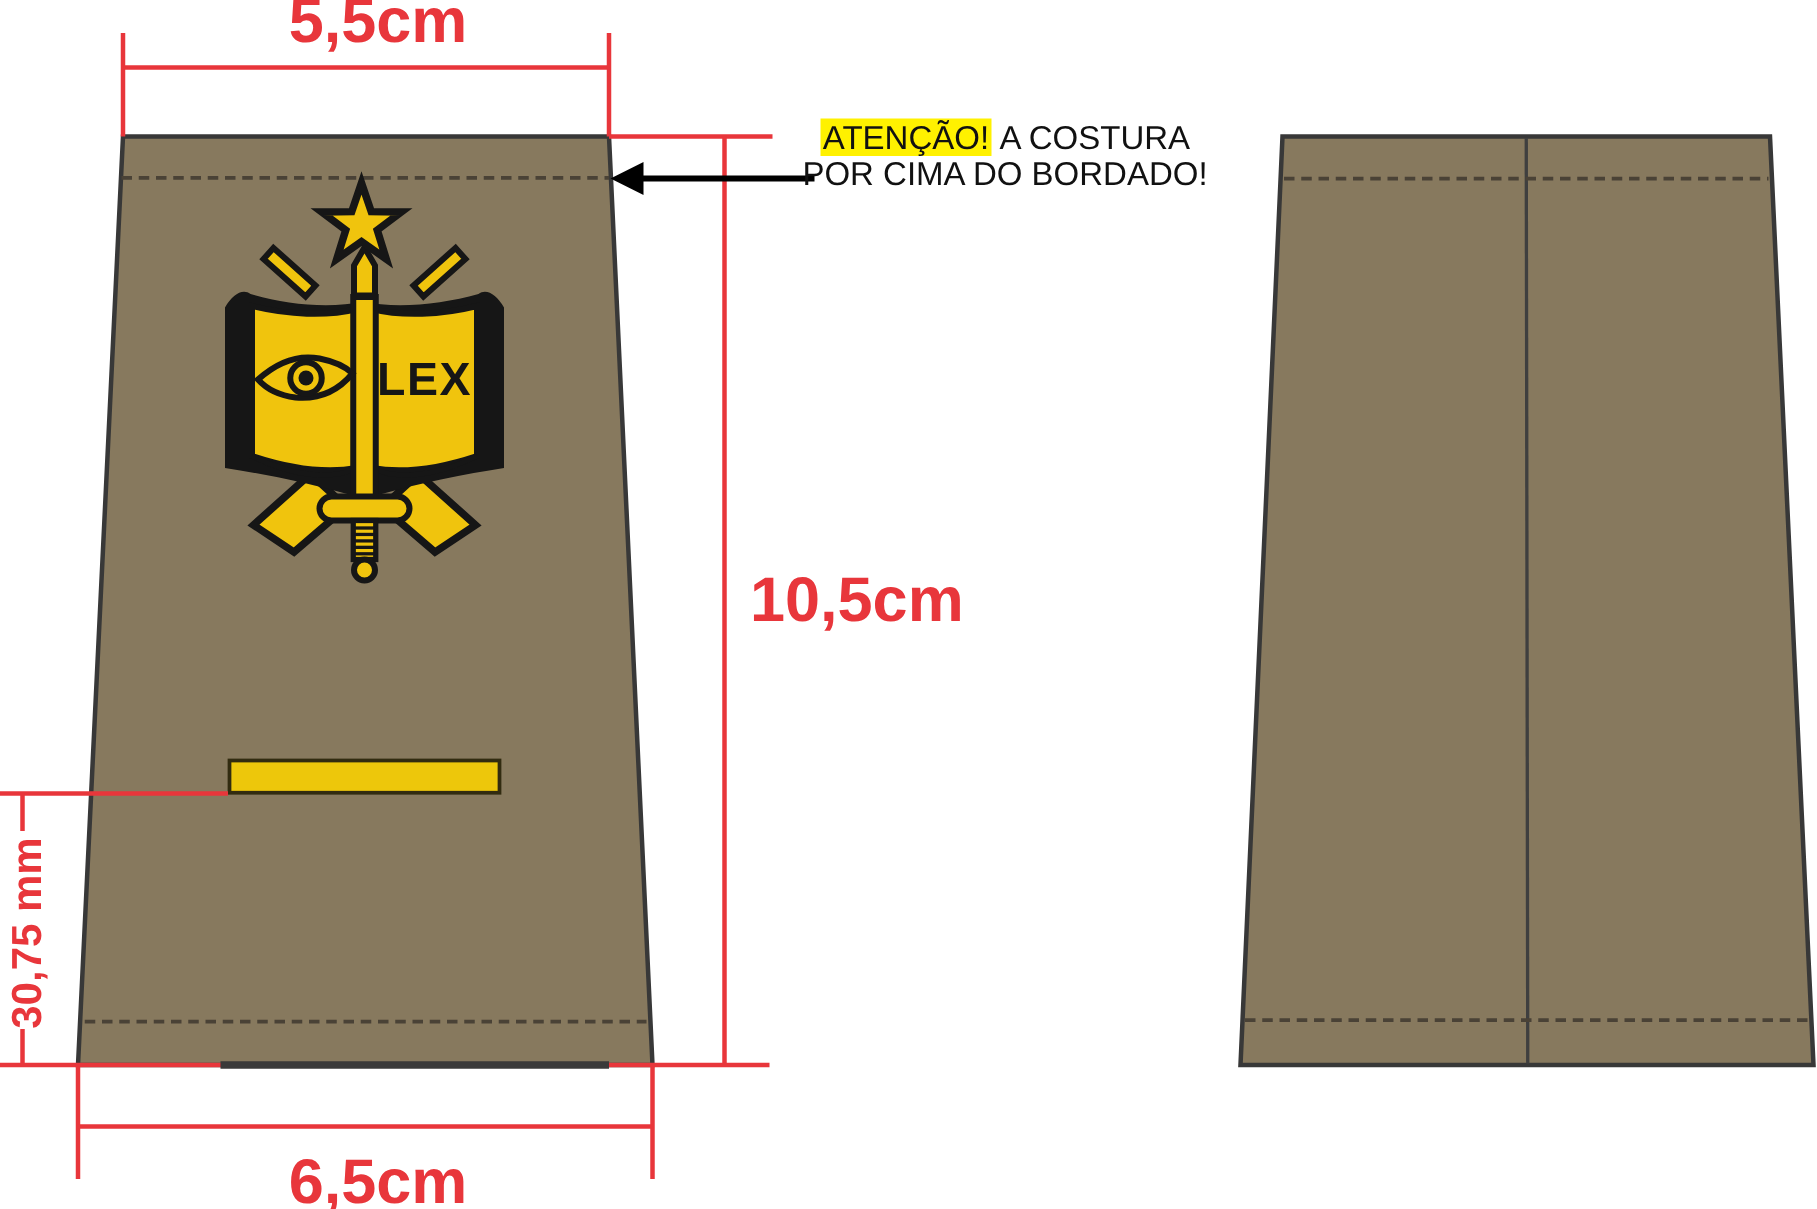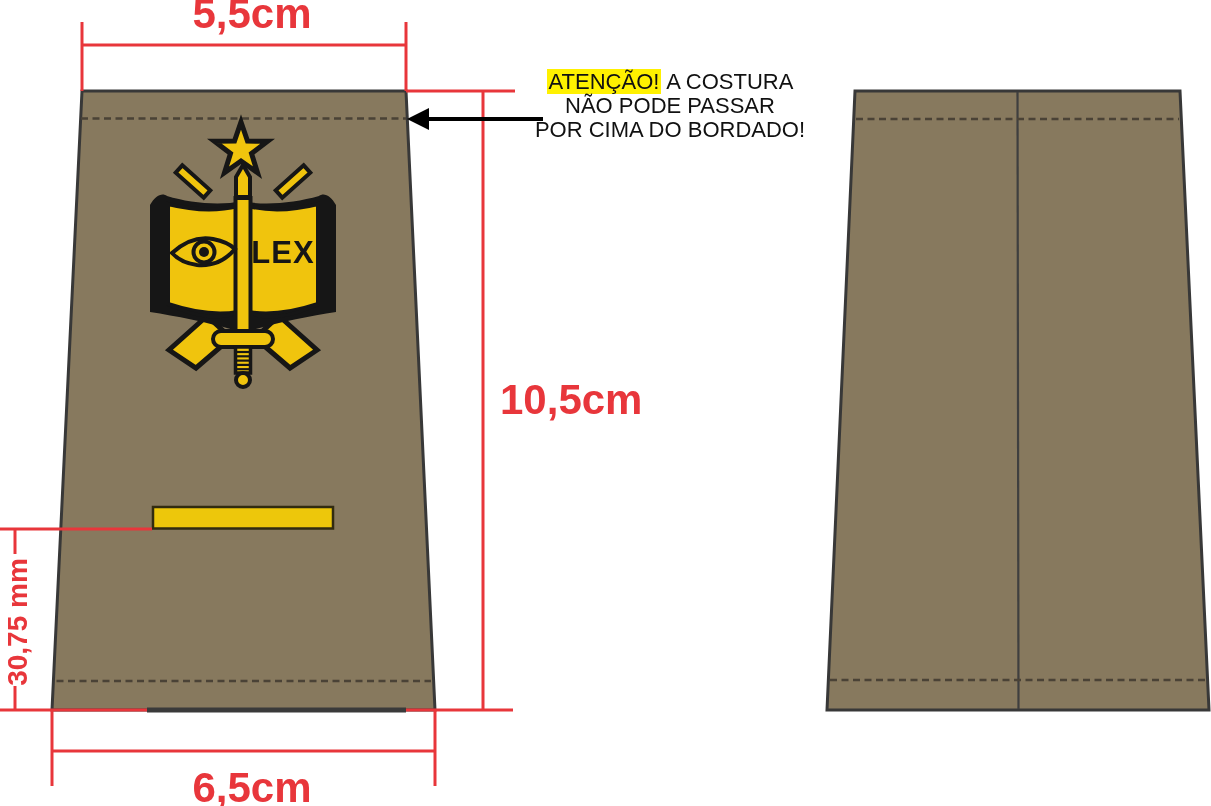--- a/index.html
+++ b/index.html
@@ -20,21 +20,21 @@
   .darkedge{stroke:#3A3A3A;stroke-width:5;fill:none;}
   .dim-label{position:absolute;color:var(--dimension-red);font-weight:bold;
              white-space:nowrap;text-align:center;}
   .dim-big{font-size:42px;line-height:46px;}
   .dim-small{font-size:28px;line-height:30px;}
   #dim-top{left:140px;top:-9px;width:224px;}
   #dim-height{left:500px;top:377px;width:200px;text-align:left;}
   #dim-bottom{left:152px;top:765px;width:200px;}
   #dim-stripe{left:-57px;top:607px;width:150px;height:30px;
               transform:rotate(-90deg);}
-  #warning{position:absolute;left:495px;top:70px;width:350px;text-align:center;
+  #warning{position:absolute;left:495px;top:80px;width:350px;text-align:center;
            font-size:22px;line-height:24px;color:var(--text-black);}
   #warning .hl{background:var(--highlight-yellow);padding:0 2px;}
   .lex{font-family:"Liberation Sans",sans-serif;font-weight:bold;font-size:31px;
        fill:var(--ink);letter-spacing:1px;}
 </style>
 </head>
 <body>
 
 <div id="stage">
 
@@ -124,17 +124,16 @@
   </g>
 </svg>
 
   <div class="dim-label dim-big" id="dim-top">5,5cm</div>
   <div class="dim-label dim-big" id="dim-height">10,5cm</div>
   <div class="dim-label dim-big" id="dim-bottom">6,5cm</div>
   <div class="dim-label dim-small" id="dim-stripe">30,75 mm</div>
 
   <div id="warning">
     <div><span class="hl">ATENÇÃO!</span><span> A COSTURA</span></div>
-    <div>NÃO PODE PASSAR</div>
     <div>POR CIMA DO BORDADO!</div>
   </div>
 
 </div>
 
 </body></html>

